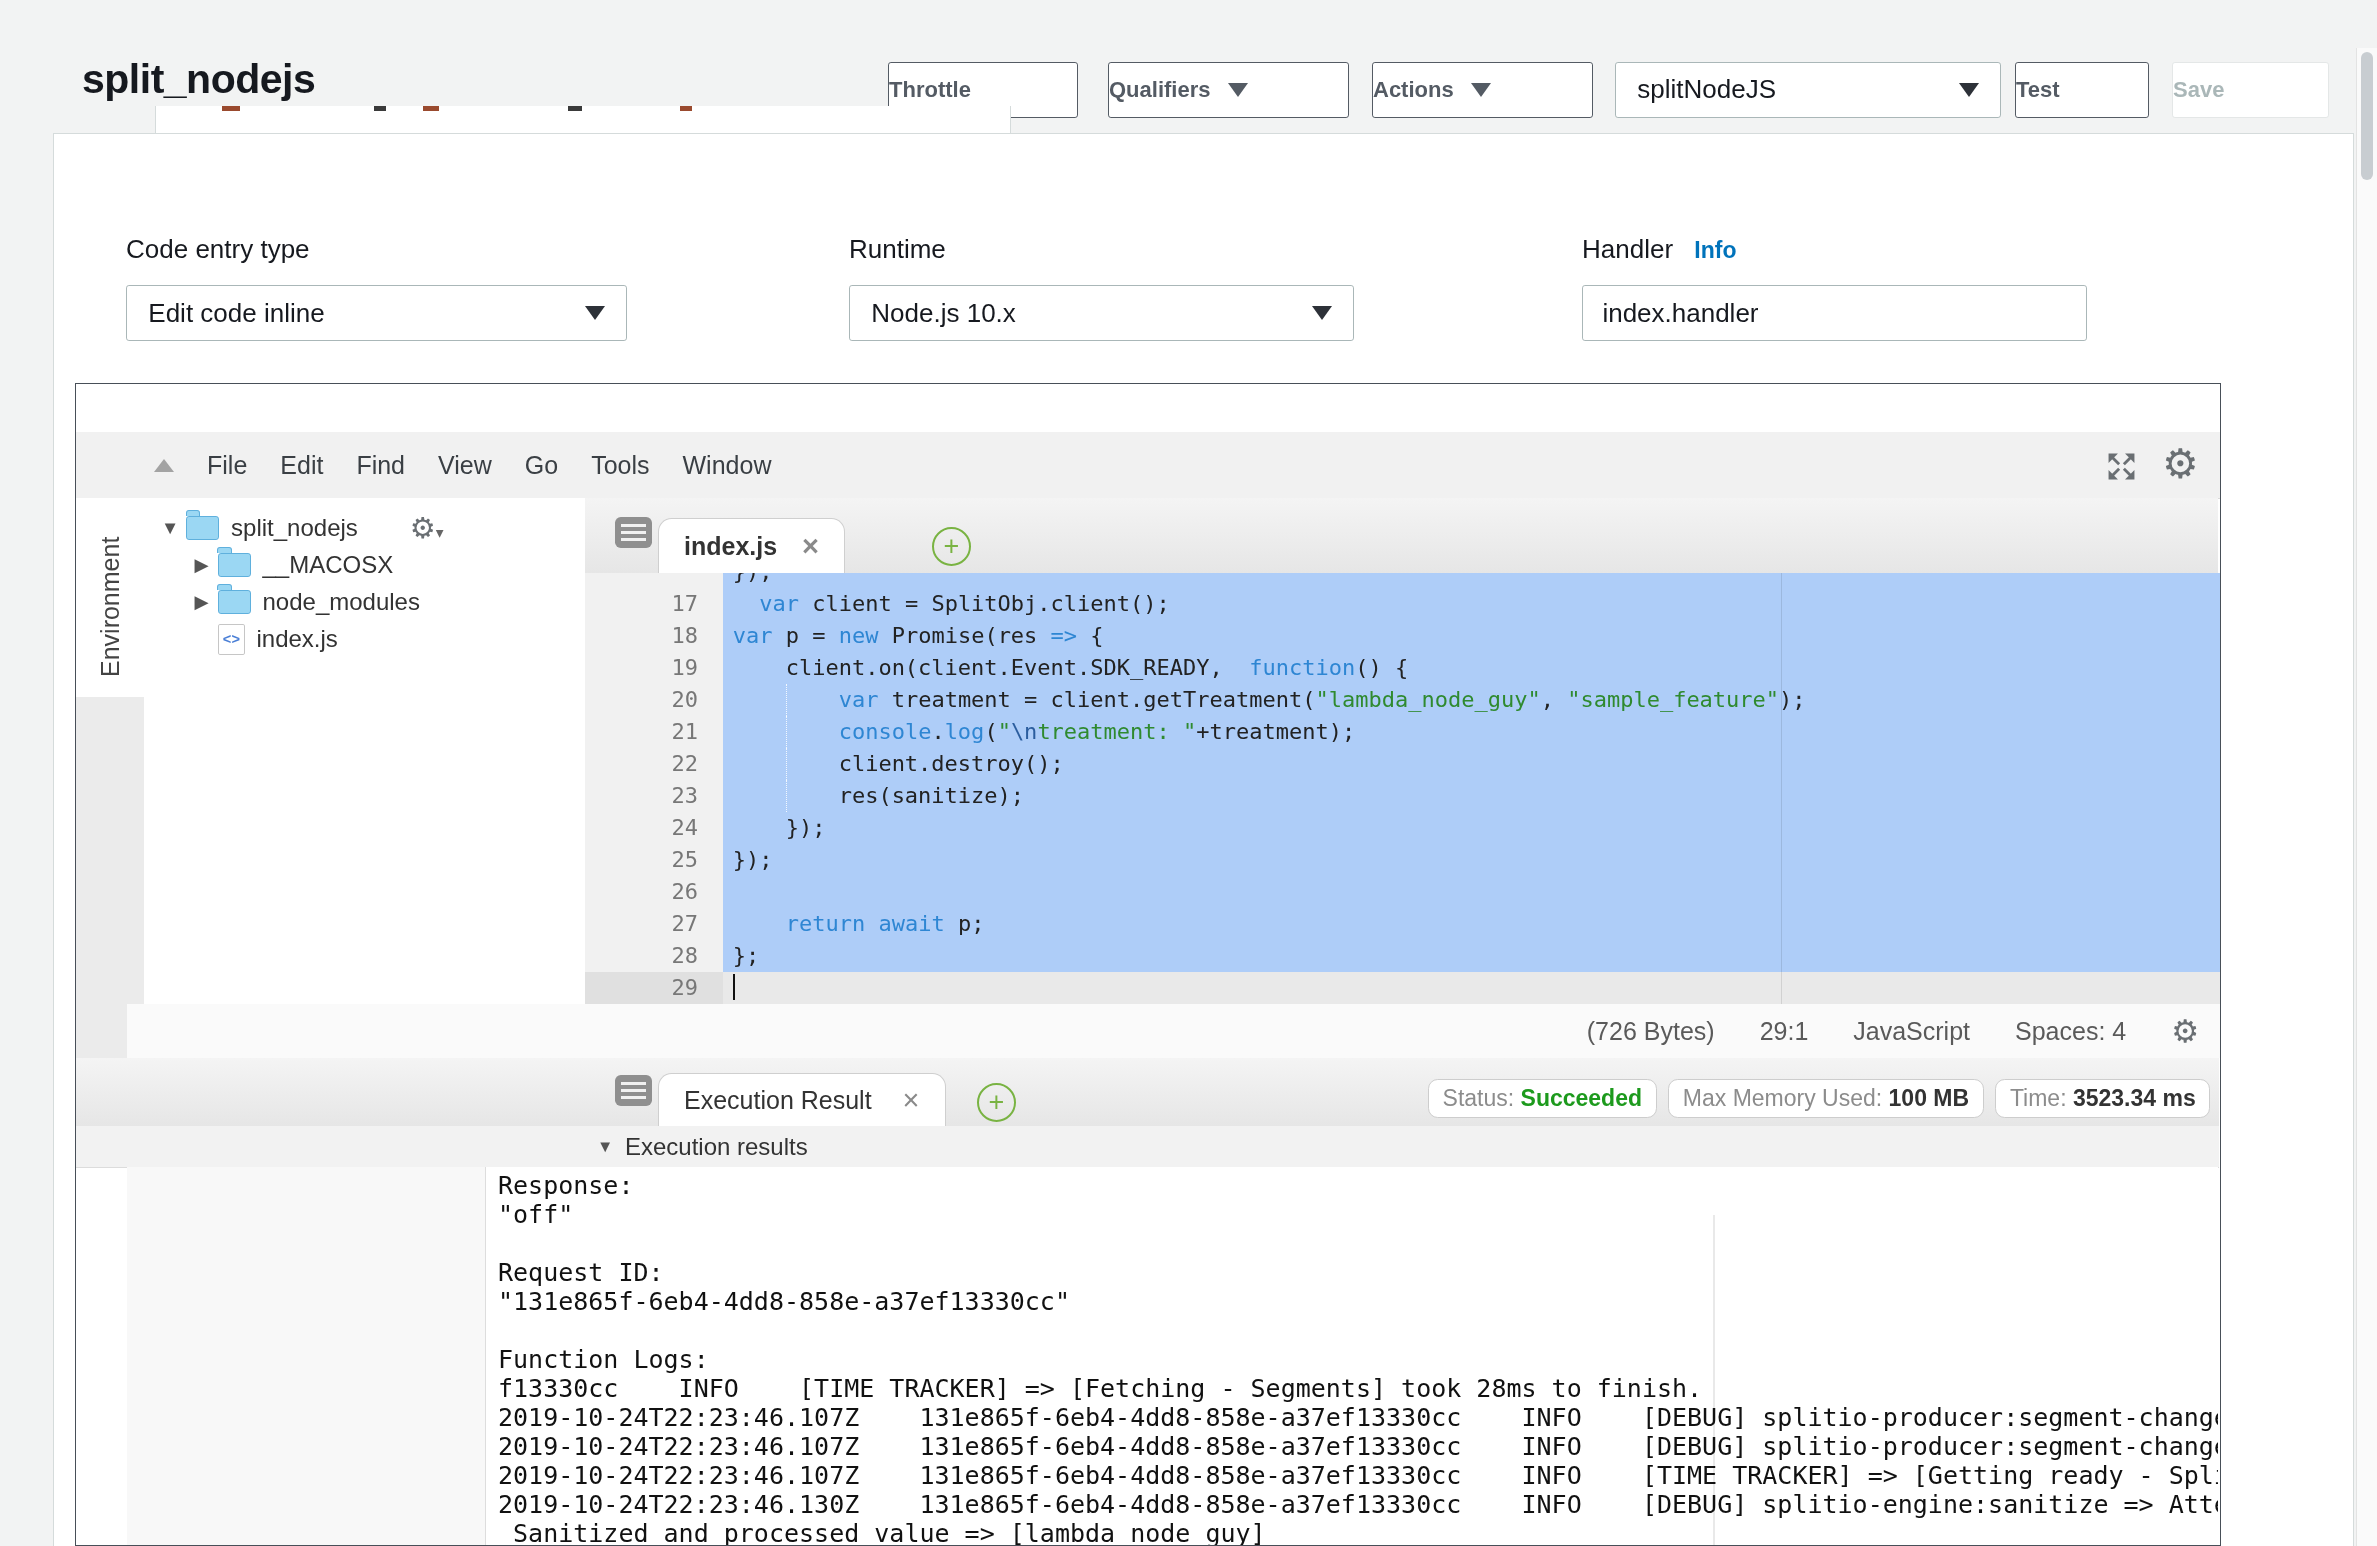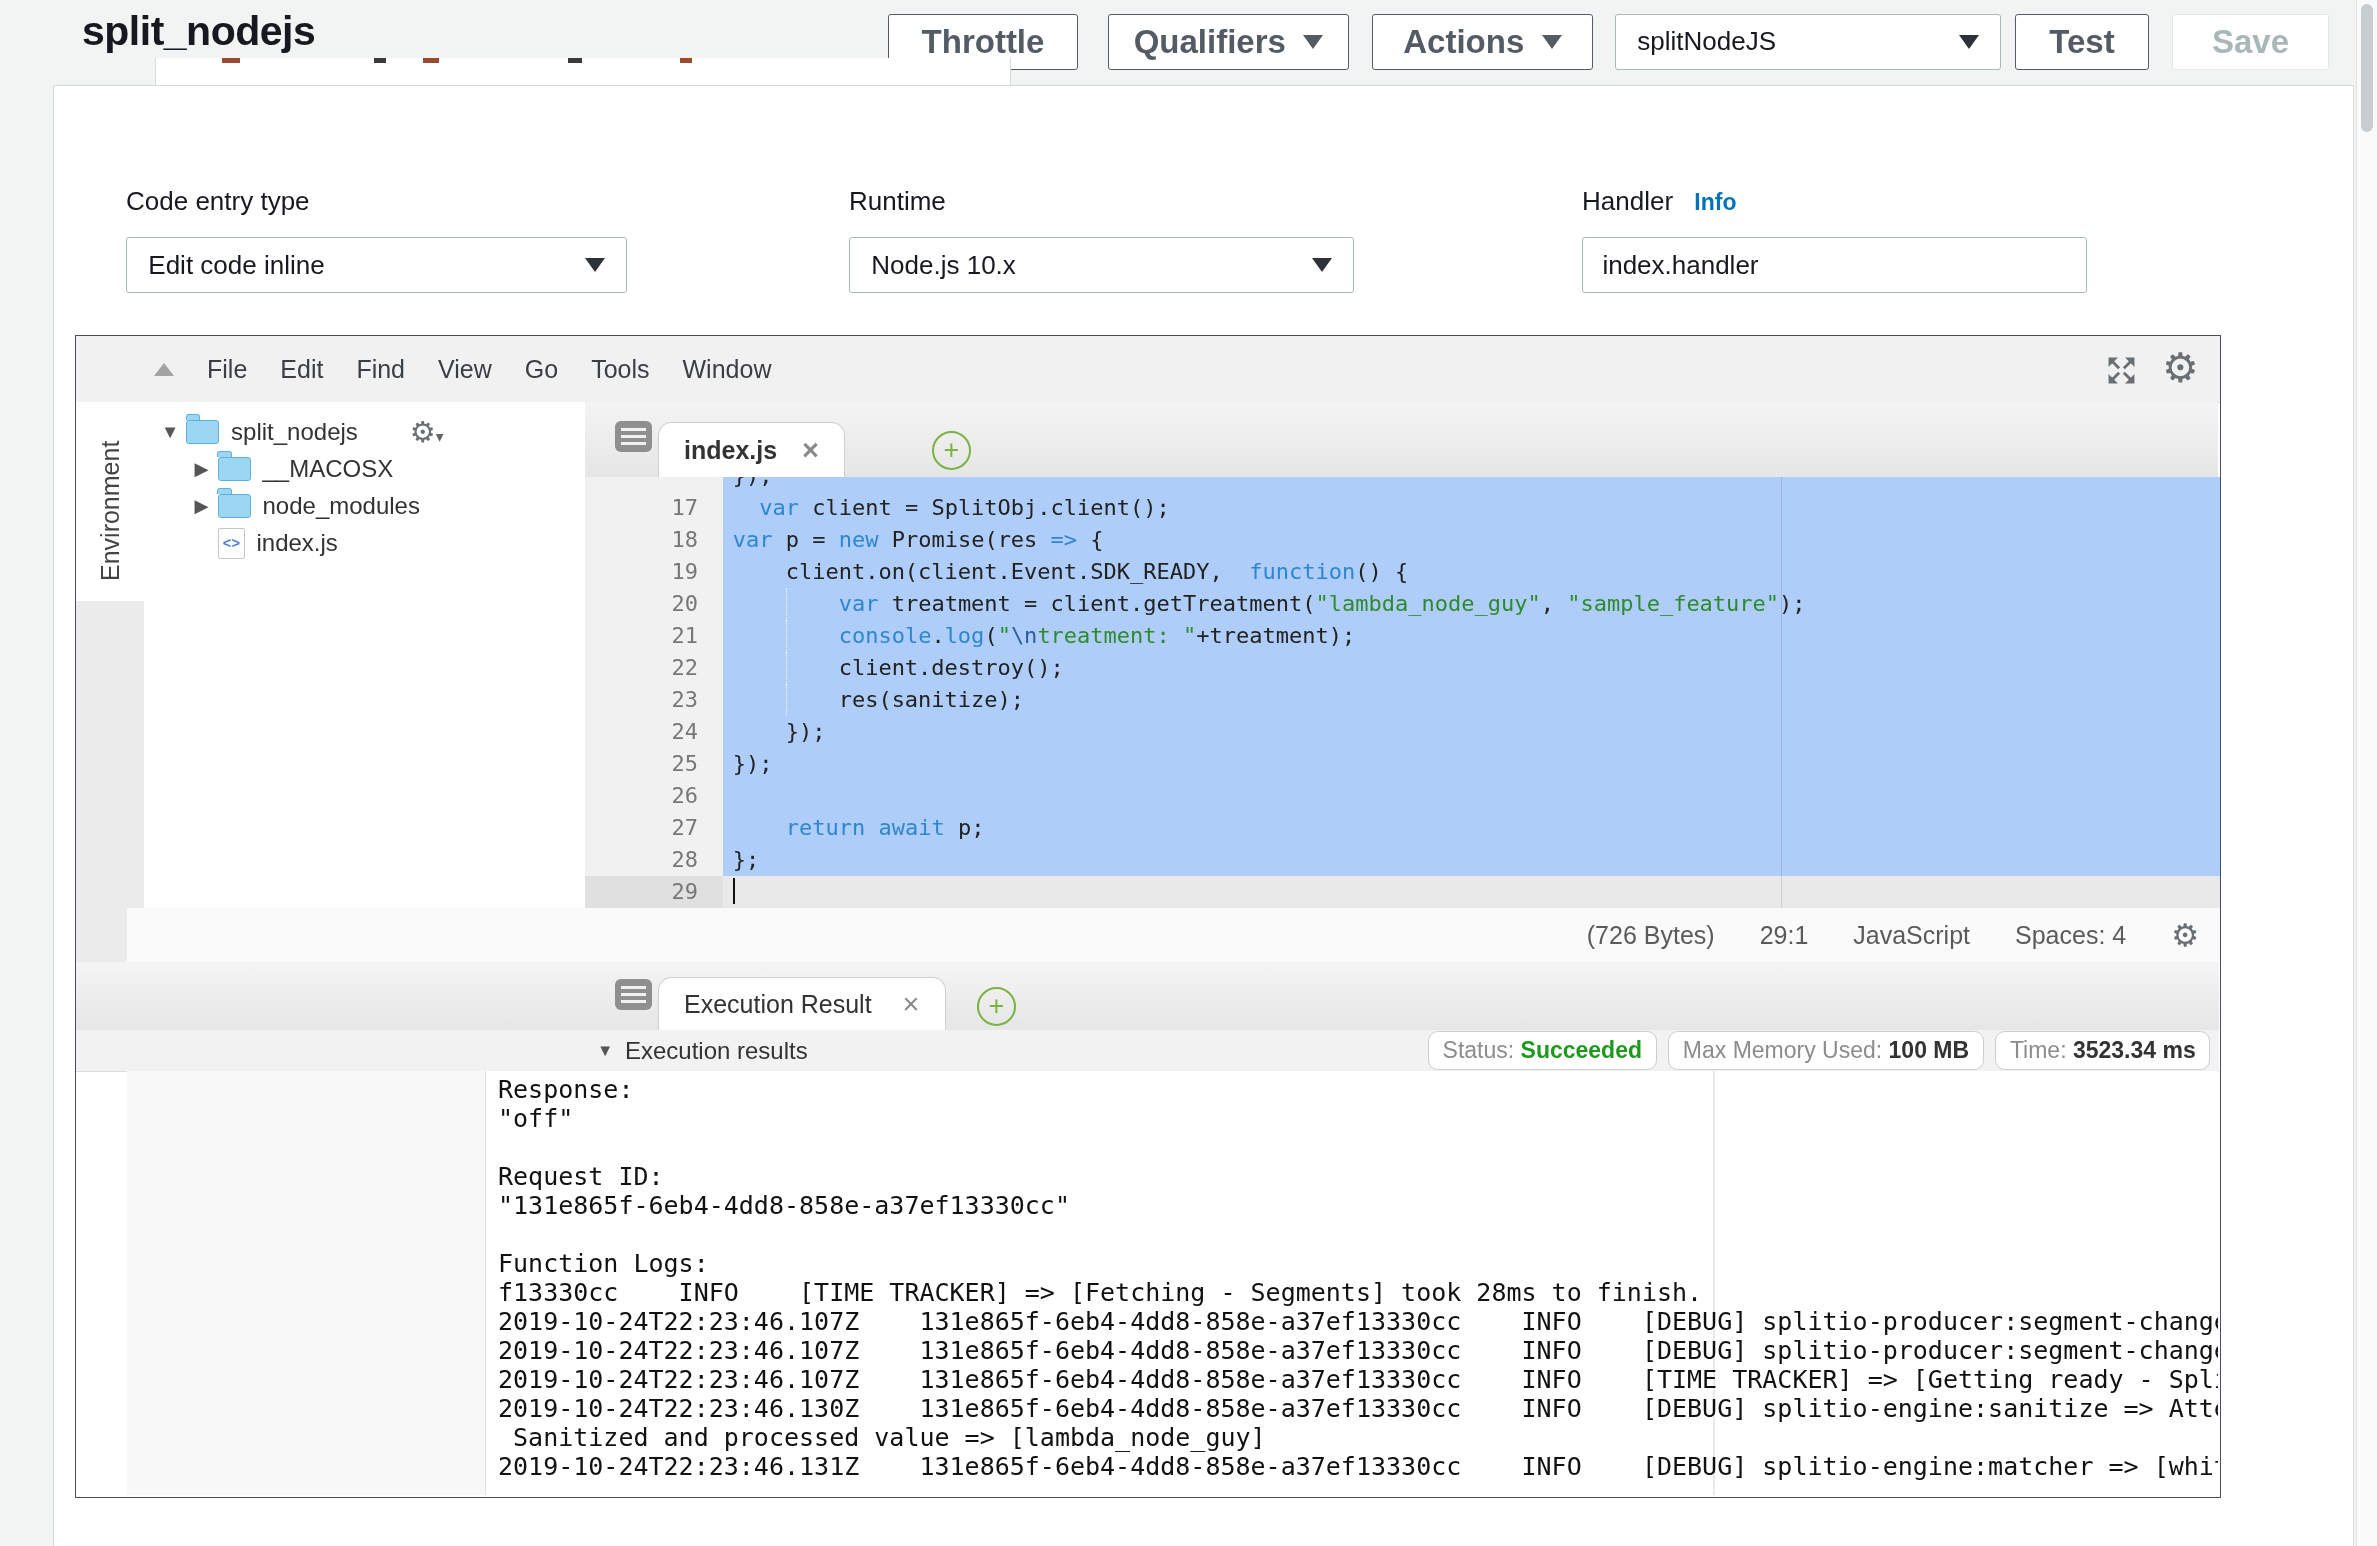--- a/index.html
+++ b/index.html
@@ -1,24 +1,24 @@
 <!DOCTYPE html>
 <html><head>
 <meta charset="utf-8">
 <style>
   html,body{margin:0;padding:0;background:#e9ebed;}
   .screen{position:relative;width:2377px;height:1547px;background:#f2f3f3;overflow:hidden;
           font-family:"Liberation Sans",sans-serif;color:#16191f;}
-  .abs{position:absolute;}
+  .abs{position:absolute;margin-top:48px;}
 
   
   .page-title{left:82px;top:7.8px;font-size:41px;font-weight:600;color:#16191f;letter-spacing:-0.5px;}
-  .btn{box-sizing:border-box;height:56px;display:flex;align-items:center;justify-content:center;
+  .btn{box-sizing:border-box;height:56px;display:flex;align-items:center;justify-content:flex-start;
        gap:17.5px;background:#fff;border:1.9px solid #545b64;border-radius:2.9px;
-       font-size:33px;font-weight:bold;color:#545b64;cursor:pointer;}
+       font-size:22px;font-weight:bold;color:#545b64;cursor:pointer;}
   .btn.disabled{border-color:#e4e7e7;color:#aab7b8;}
   .caret{width:0;height:0;border-left:10.7px solid transparent;border-right:10.7px solid transparent;
          border-top:14.6px solid #545b64;}
   .caret.dark{border-top-color:#2d3138;}
   .select-box{box-sizing:border-box;height:56px;background:#fff;border:1.9px solid #aab7b8;border-radius:2.9px;
               display:flex;align-items:center;justify-content:space-between;padding:0 21.3px;
               font-size:26px;color:#16191f;cursor:pointer;}
   .cutbox{background:#fff;border:1px solid #d5dbdb;border-top:none;}
   .mark{position:absolute;top:0;height:4.9px;}
 

